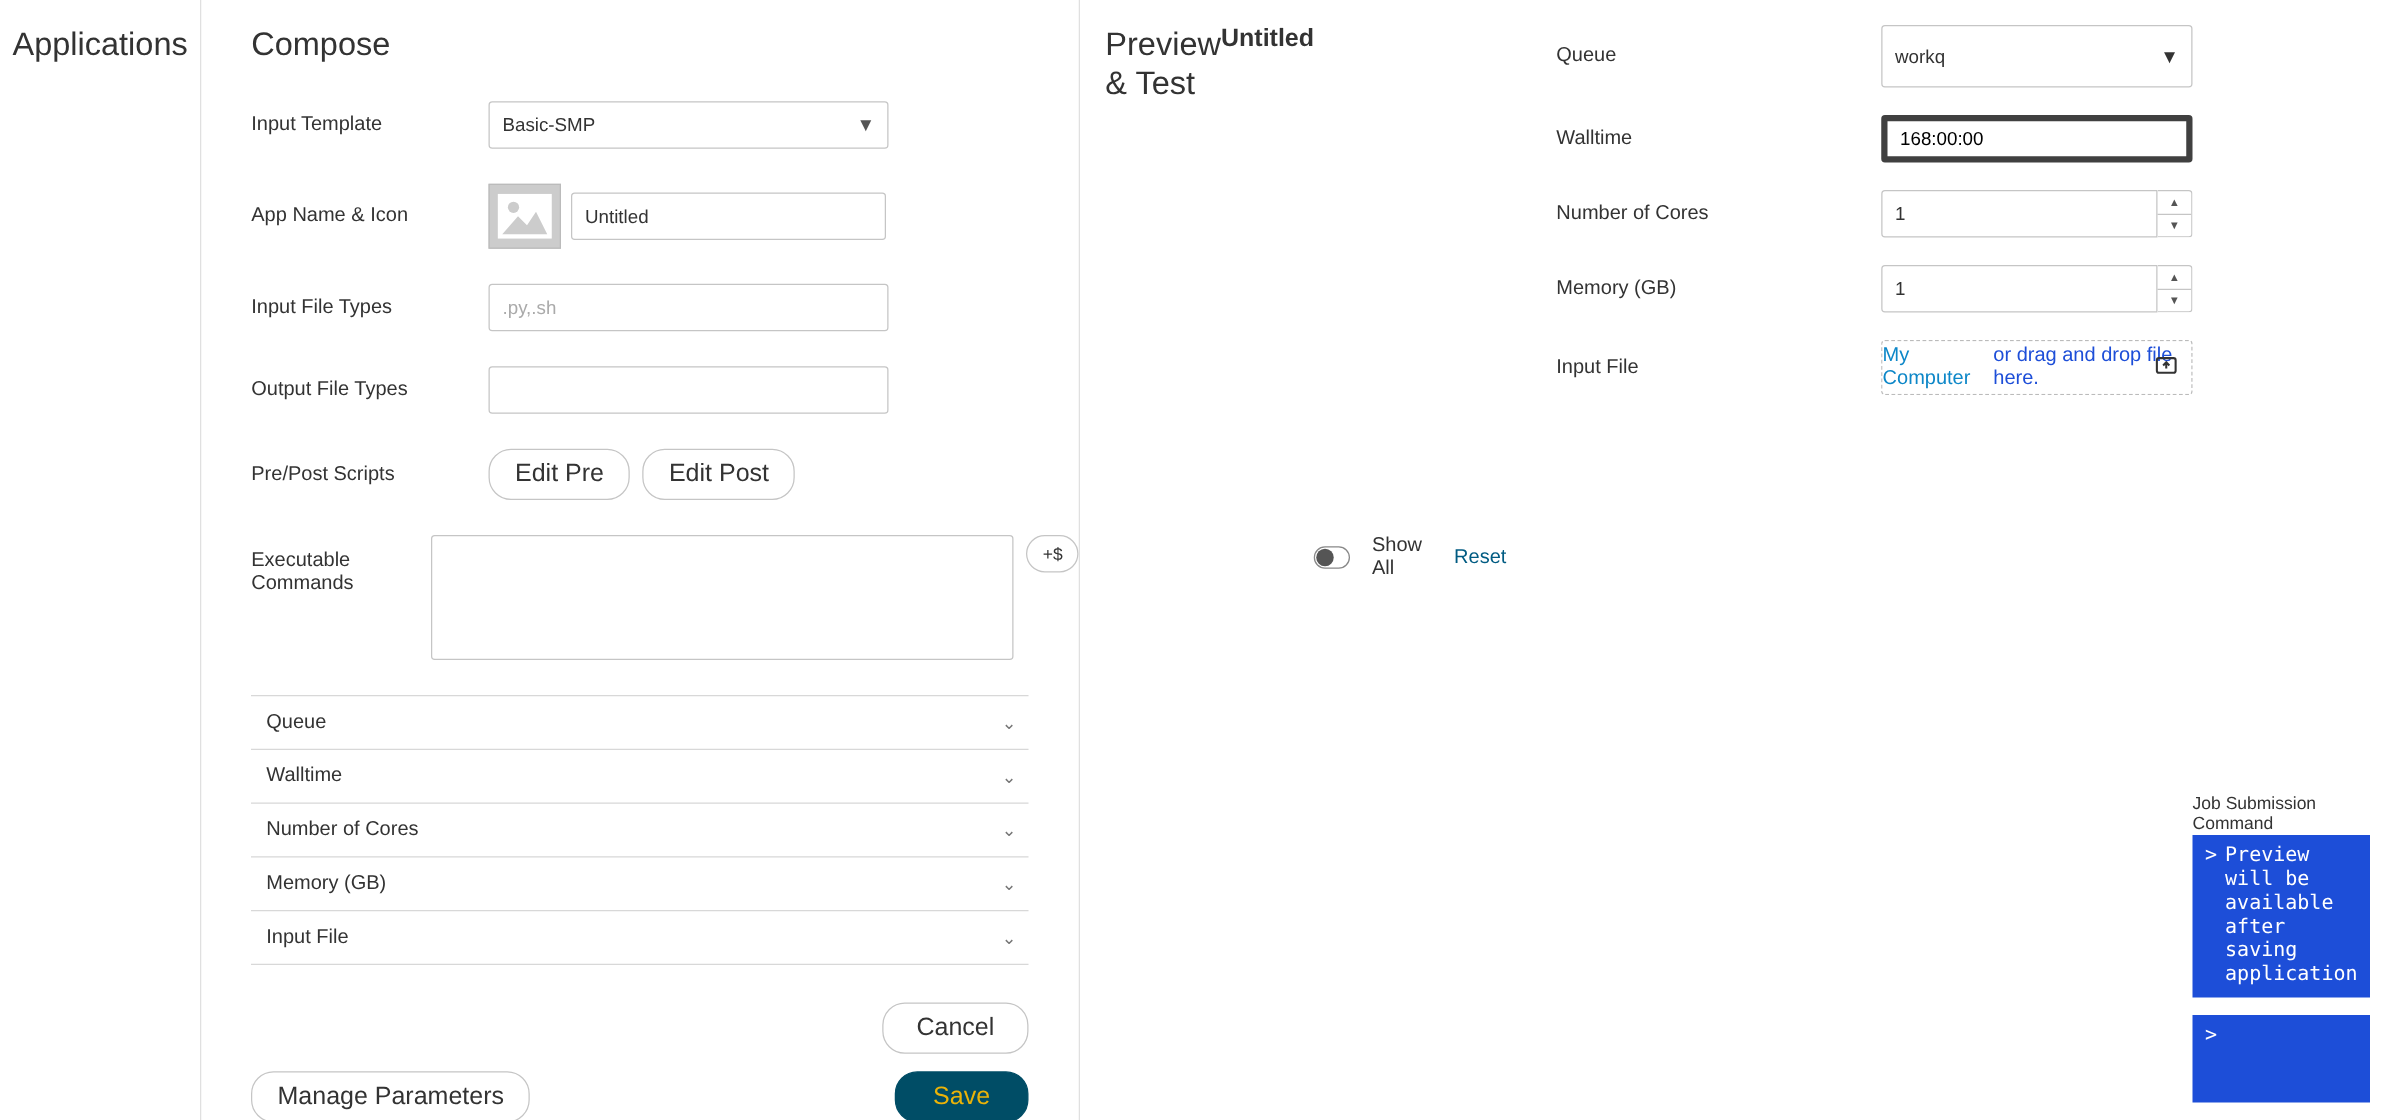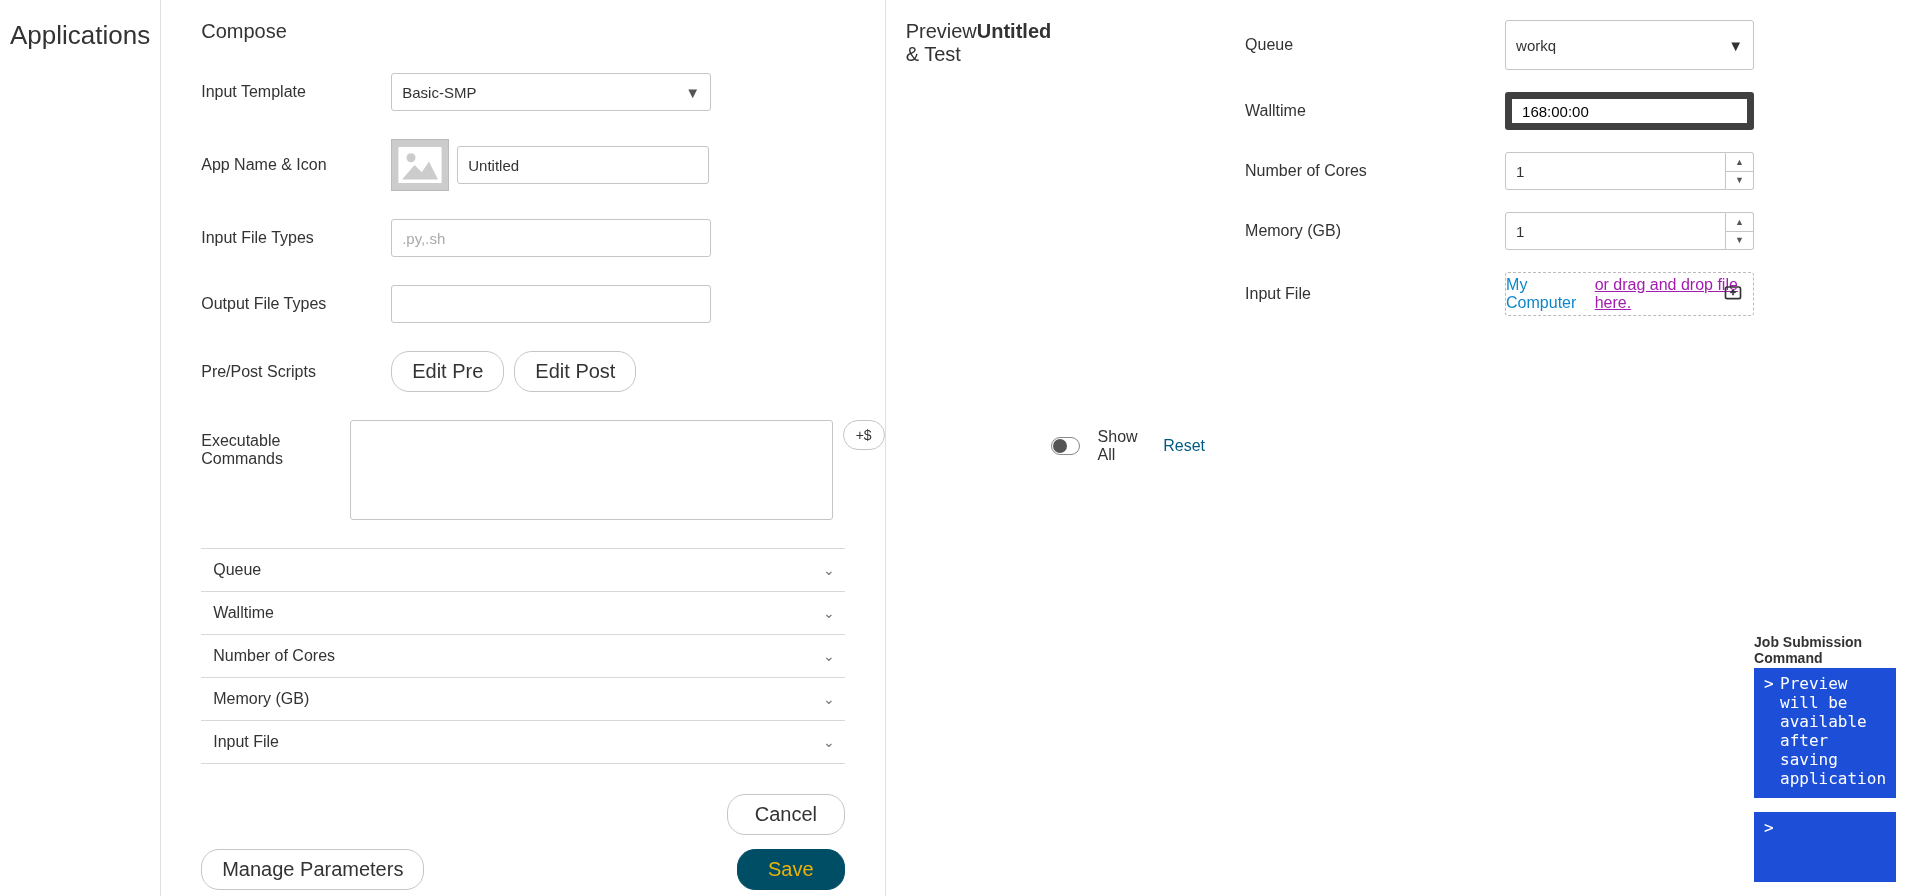--- a/index.html
+++ b/index.html
@@ -9,21 +9,21 @@
   
   .sidebar { width: 180px; border-right: 1px solid #e0e0e0; padding: 20px 10px 10px 10px; }
   .sidebar-title { font-size: 26px; font-weight: 400; color: #333; }
 
   
   .compose { width: 900px; border-right: 1px solid #e0e0e0; padding: 20px 0 20px 40px; overflow-y: auto; }
 
   
   .preview { flex: 1; padding: 20px 20px 0 20px; display: flex; flex-direction: row; }
 
-  h2.section-title { font-size: 20px; font-weight: 400; margin-bottom: 30px; }
+  h2.section-title { font-size: 26px; font-weight: 400; margin-bottom: 30px; }
 
   .field-row { display: flex; align-items: center; margin-bottom: 28px; }
   .field-row.top { align-items: flex-start; }
   .field-label { width: 190px; font-size: 16px; color: #333; }
   .field-label-pad { padding-top: 12px; }
 
   .select, .text-input, .textarea, .num-input, .select-wide {
     border: 1px solid #c5c5c5; border-radius: 3px; background: #fff; font-size: 15px; color: #333;
   }
   .select { width: 320px; height: 38px; padding: 0 10px; display: flex; align-items: center; justify-content: space-between; cursor: pointer; }
@@ -58,34 +58,34 @@
   .prev-topbar { display: flex; justify-content: flex-end; align-items: center; gap: 18px; margin-bottom: 24px; }
   .toggle { width: 36px; height: 18px; border: 1px solid #888; border-radius: 10px; background: #fff; position: relative; cursor: pointer; }
   .toggle .knob { position: absolute; left: 1px; top: 1px; width: 14px; height: 14px; background: #555; border-radius: 50%; }
   .toggle-label { font-size: 16px; }
   .link-btn { color: #005b82; font-size: 16px; cursor: pointer; }
 
   .prev-form { padding-left: 40px; }
   .prev-row { display: flex; align-items: center; margin-bottom: 22px; }
   .prev-label { width: 260px; font-size: 16px; }
   .select-wide { flex: 1; max-width: 440px; height: 50px; padding: 0 10px; display: flex; align-items: center; justify-content: space-between; cursor: pointer; }
-  .prev-text { flex: 1; max-width: 440px; height: 38px; border: 7px solid #404040; border-radius: 3px; padding: 0 10px; font-size: 15px; }
+  .prev-text { flex: 1; max-width: 440px; height: 38px; border: 5px solid #404040; border-radius: 3px; padding: 0 10px; font-size: 15px; }
   .spin-wrap { flex: 1; max-width: 440px; display: flex; }
   .spin-wrap .num-input { flex: 1; height: 38px; padding: 0 10px; border-radius: 3px 0 0 3px; }
   .spinner { width: 28px; border: 1px solid #c5c5c5; border-left: none; border-radius: 0 3px 3px 0; display: flex; flex-direction: column; }
   .spinner .sbtn { flex: 1; display: flex; align-items: center; justify-content: center; cursor: pointer; font-size: 9px; color: #555; }
   .spinner .sbtn:first-child { border-bottom: 1px solid #c5c5c5; }
 
   .dropzone { flex: 1; max-width: 440px; border: 1px dashed #bbb; border-radius: 3px; height: 44px; display: flex; align-items: center; justify-content: center; gap: 6px; position: relative; }
   .dropzone .my-comp { color: #0d87c8; cursor: pointer; }
-  .dropzone .drop-text { color: #a21caf; text-decoration: underline; }
+  .dropzone .drop-text { color: #1d4ed8; }
   .dropzone .upload-icon { position: absolute; right: 10px; top: 50%; transform: translateY(-50%); color: #333; }
 
   .preview-bottom { margin-top: auto; }
-  .cmd-label { font-size: 14px; font-weight: 700; color: #333; margin-bottom: 2px; }
+  .cmd-label { font-size: 14px; font-weight: 400; color: #333; margin-bottom: 2px; }
   .cmd-box { background: #1d4ed8; color: #fff; font-family: Consolas, monospace; font-size: 16px; padding: 6px 10px 10px 26px; min-height: 82px; margin-bottom: 14px; position: relative;}
   .cmd-box .prompt::before { content: "> "; position: absolute; left: 10px; }
   .cmd-box.short { min-height: 70px; }
 </style>
 </head>
 <body>
 
 <div class="sidebar">
   <div class="sidebar-title">Applications</div>
 </div>

